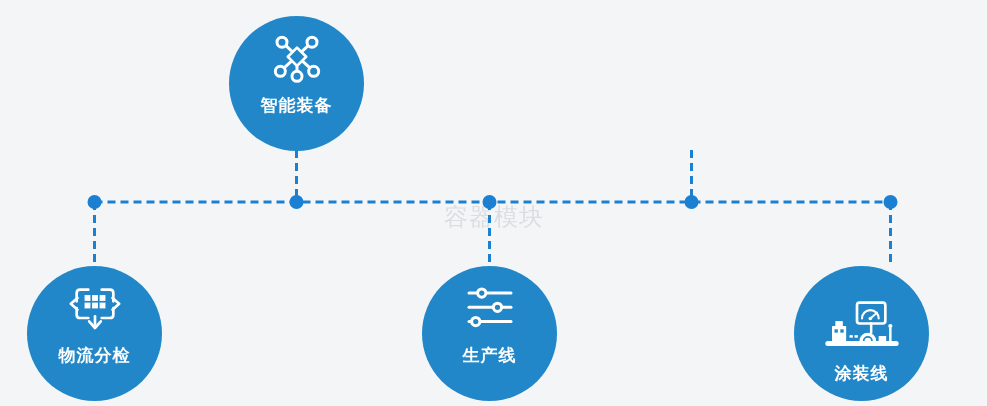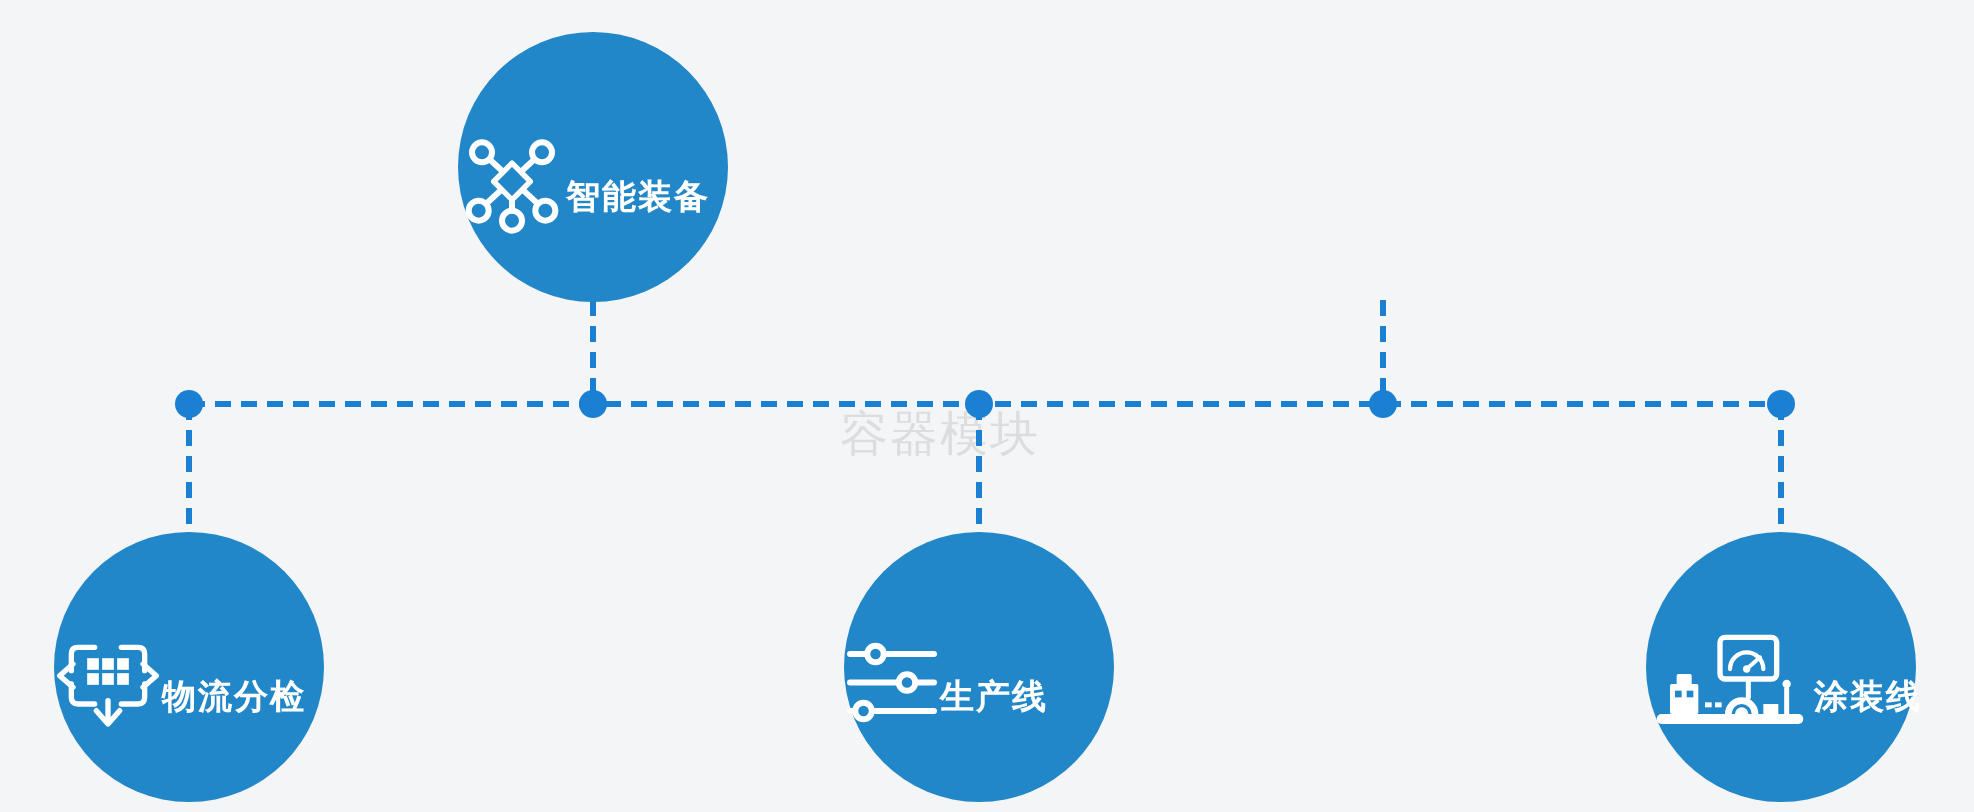--- a/index.html
+++ b/index.html
@@ -1,43 +1,43 @@
 <!DOCTYPE html>
 <html><head>
 <meta charset="utf-8">
 <style>
   html,body{margin:0;padding:0;}
   body{font-family:"Liberation Sans","DejaVu Sans",sans-serif;background:#f4f5f6;}
   .stage{position:relative;width:987px;height:406px;background:#f4f5f6;overflow:hidden;}
 
   .watermark{
-    position:absolute;left:420px;top:201px;z-index:1;
+    position:absolute;left:444px;top:201px;z-index:1;
     font-size:24px;letter-spacing:1px;color:#dcdde0;font-weight:400;
     user-select:none;white-space:nowrap;
   }
 
   .connectors{position:absolute;left:0;top:0;z-index:2;pointer-events:none;}
   .connectors path{stroke:#1b80d2;stroke-width:3;fill:none;stroke-dasharray:8 5;}
   .connectors circle{fill:#1b80d2;}
 
   .node{
     position:absolute;z-index:3;width:135px;height:135px;border-radius:50%;
-    background:#2187c8;display:flex;flex-direction:row;align-items:center;
+    background:#2187c8;display:flex;flex-direction:column;align-items:center;
     justify-content:flex-start;padding-top:17px;box-sizing:border-box;
   }
   .node .icon-wrap{height:50px;display:flex;align-items:center;justify-content:center;}
   .node .label{
     margin-top:13px;color:#ffffff;font-size:17px;font-weight:bold;
     letter-spacing:1px;line-height:20px;white-space:nowrap;
   }
   .n1{left:229px;top:16px;}
   .n2{left:624px;top:16px;}
   .n3{left:27px;top:266px;}
   .n4{left:422px;top:266px;}
-  .n5{left:823px;top:266px;}
+  .n5{left:794px;top:266px;justify-content:center;}
 
   .icon{display:block;}
   .icon .st{stroke:#ffffff;fill:none;stroke-linecap:round;stroke-linejoin:round;}
   .icon .fw{fill:#ffffff;stroke:none;}
   .icon .fb{fill:#2187c8;stroke:none;}
 </style>
 </head>
 <body>
 
 <div class="stage">

